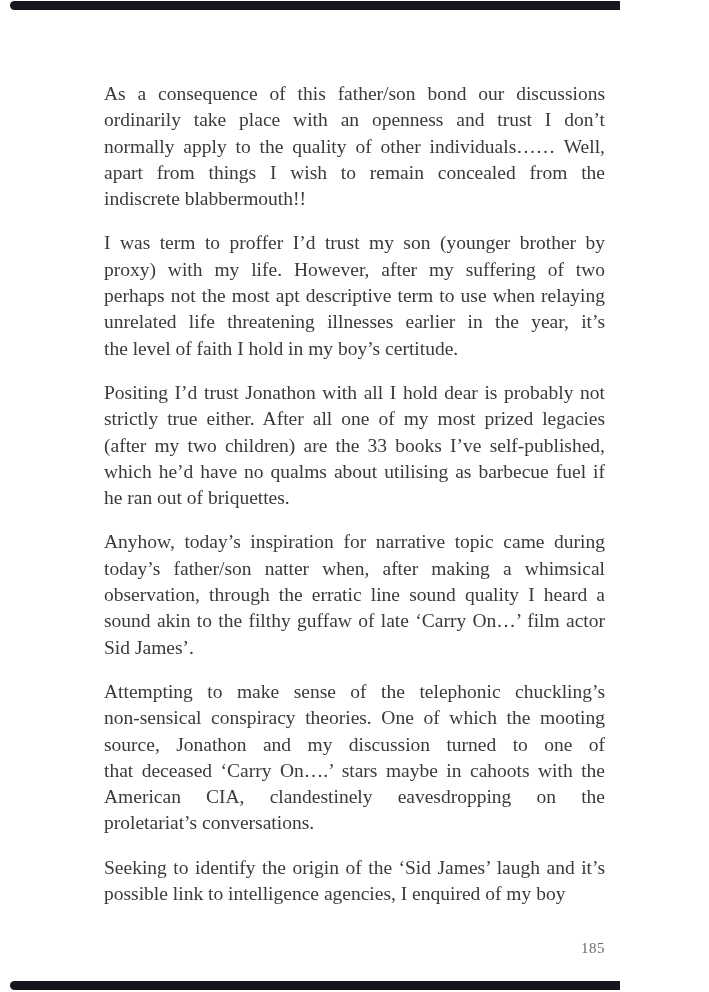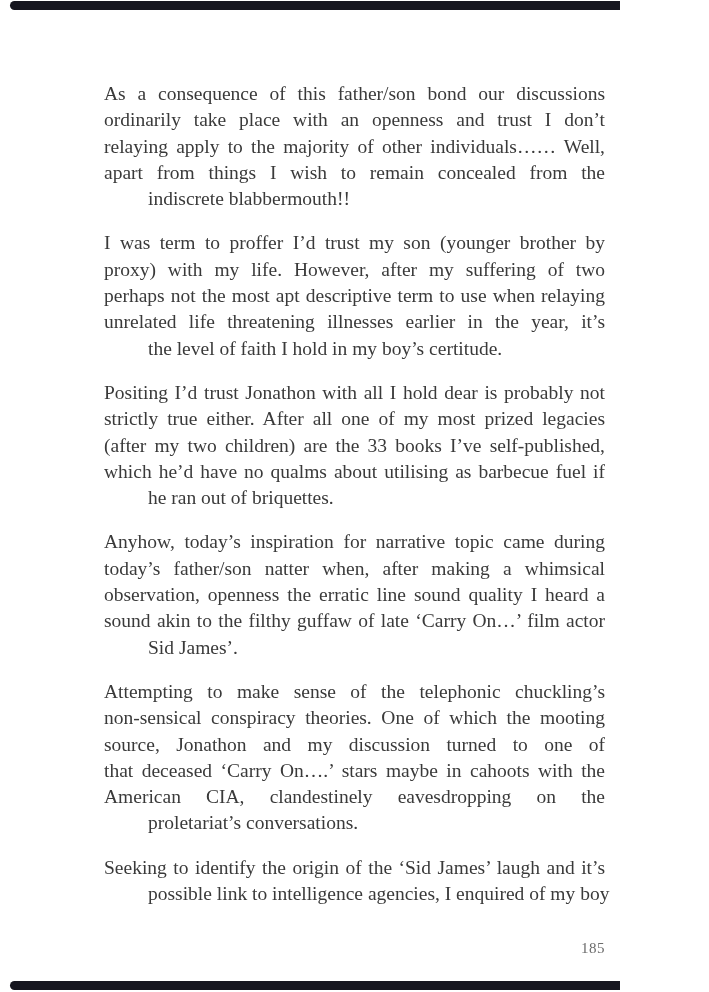--- a/index.html
+++ b/index.html
@@ -47,21 +47,20 @@
   }
   .line {
     display: block;
     width: 100%;
     text-align: justify;
     text-align-last: justify;
     white-space: normal;
   }
   .line.last {
     text-align-last: left;
-    margin-left: 44px;
   }
   .page-number {
     position: absolute;
     top: 940px;
     left: 104px;
     width: 501px;
     text-align: right;
     font-size: 15px;
     letter-spacing: 0.5px;
     color: var(--page-number);
@@ -69,42 +68,42 @@
 </style>
 </head>
 <body>
 
 <div class="page">
   <div class="edge-bar top"></div>
   <div class="content">
       <p>
         <span class="line">As a consequence of this father/son bond our discussions</span>
         <span class="line">ordinarily take place with an openness and trust I don’t</span>
-        <span class="line">relaying apply to the majority of other individuals…… Well,</span>
+        <span class="line">normally apply to the quality of other individuals…… Well,</span>
         <span class="line">apart from things I wish to remain concealed from the</span>
         <span class="line last">indiscrete blabbermouth!!</span>
       </p>
       <p>
         <span class="line">I was term to proffer I’d trust my son (younger brother by</span>
         <span class="line">proxy) with my life. However, after my suffering of two</span>
         <span class="line">perhaps not the most apt descriptive term to use when relaying</span>
         <span class="line">unrelated life threatening illnesses earlier in the year, it’s</span>
         <span class="line last">the level of faith I hold in my boy’s certitude.</span>
       </p>
       <p>
         <span class="line">Positing I’d trust Jonathon with all I hold dear is probably not</span>
         <span class="line">strictly true either. After all one of my most prized legacies</span>
         <span class="line">(after my two children) are the 33 books I’ve self-published,</span>
         <span class="line">which he’d have no qualms about utilising as barbecue fuel if</span>
         <span class="line last">he ran out of briquettes.</span>
       </p>
       <p>
         <span class="line">Anyhow, today’s inspiration for narrative topic came during</span>
         <span class="line">today’s father/son natter when, after making a whimsical</span>
-        <span class="line">observation, openness the erratic line sound quality I heard a</span>
+        <span class="line">observation, through the erratic line sound quality I heard a</span>
         <span class="line">sound akin to the filthy guffaw of late ‘Carry On…’ film actor</span>
         <span class="line last">Sid James’.</span>
       </p>
       <p>
         <span class="line">Attempting to make sense of the telephonic chuckling’s</span>
         <span class="line">non-sensical conspiracy theories. One of which the mooting</span>
         <span class="line">source, Jonathon and my discussion turned to one of</span>
         <span class="line">that deceased ‘Carry On….’ stars maybe in cahoots with the</span>
         <span class="line">American CIA, clandestinely eavesdropping on the</span>
         <span class="line last">proletariat’s conversations.</span>

